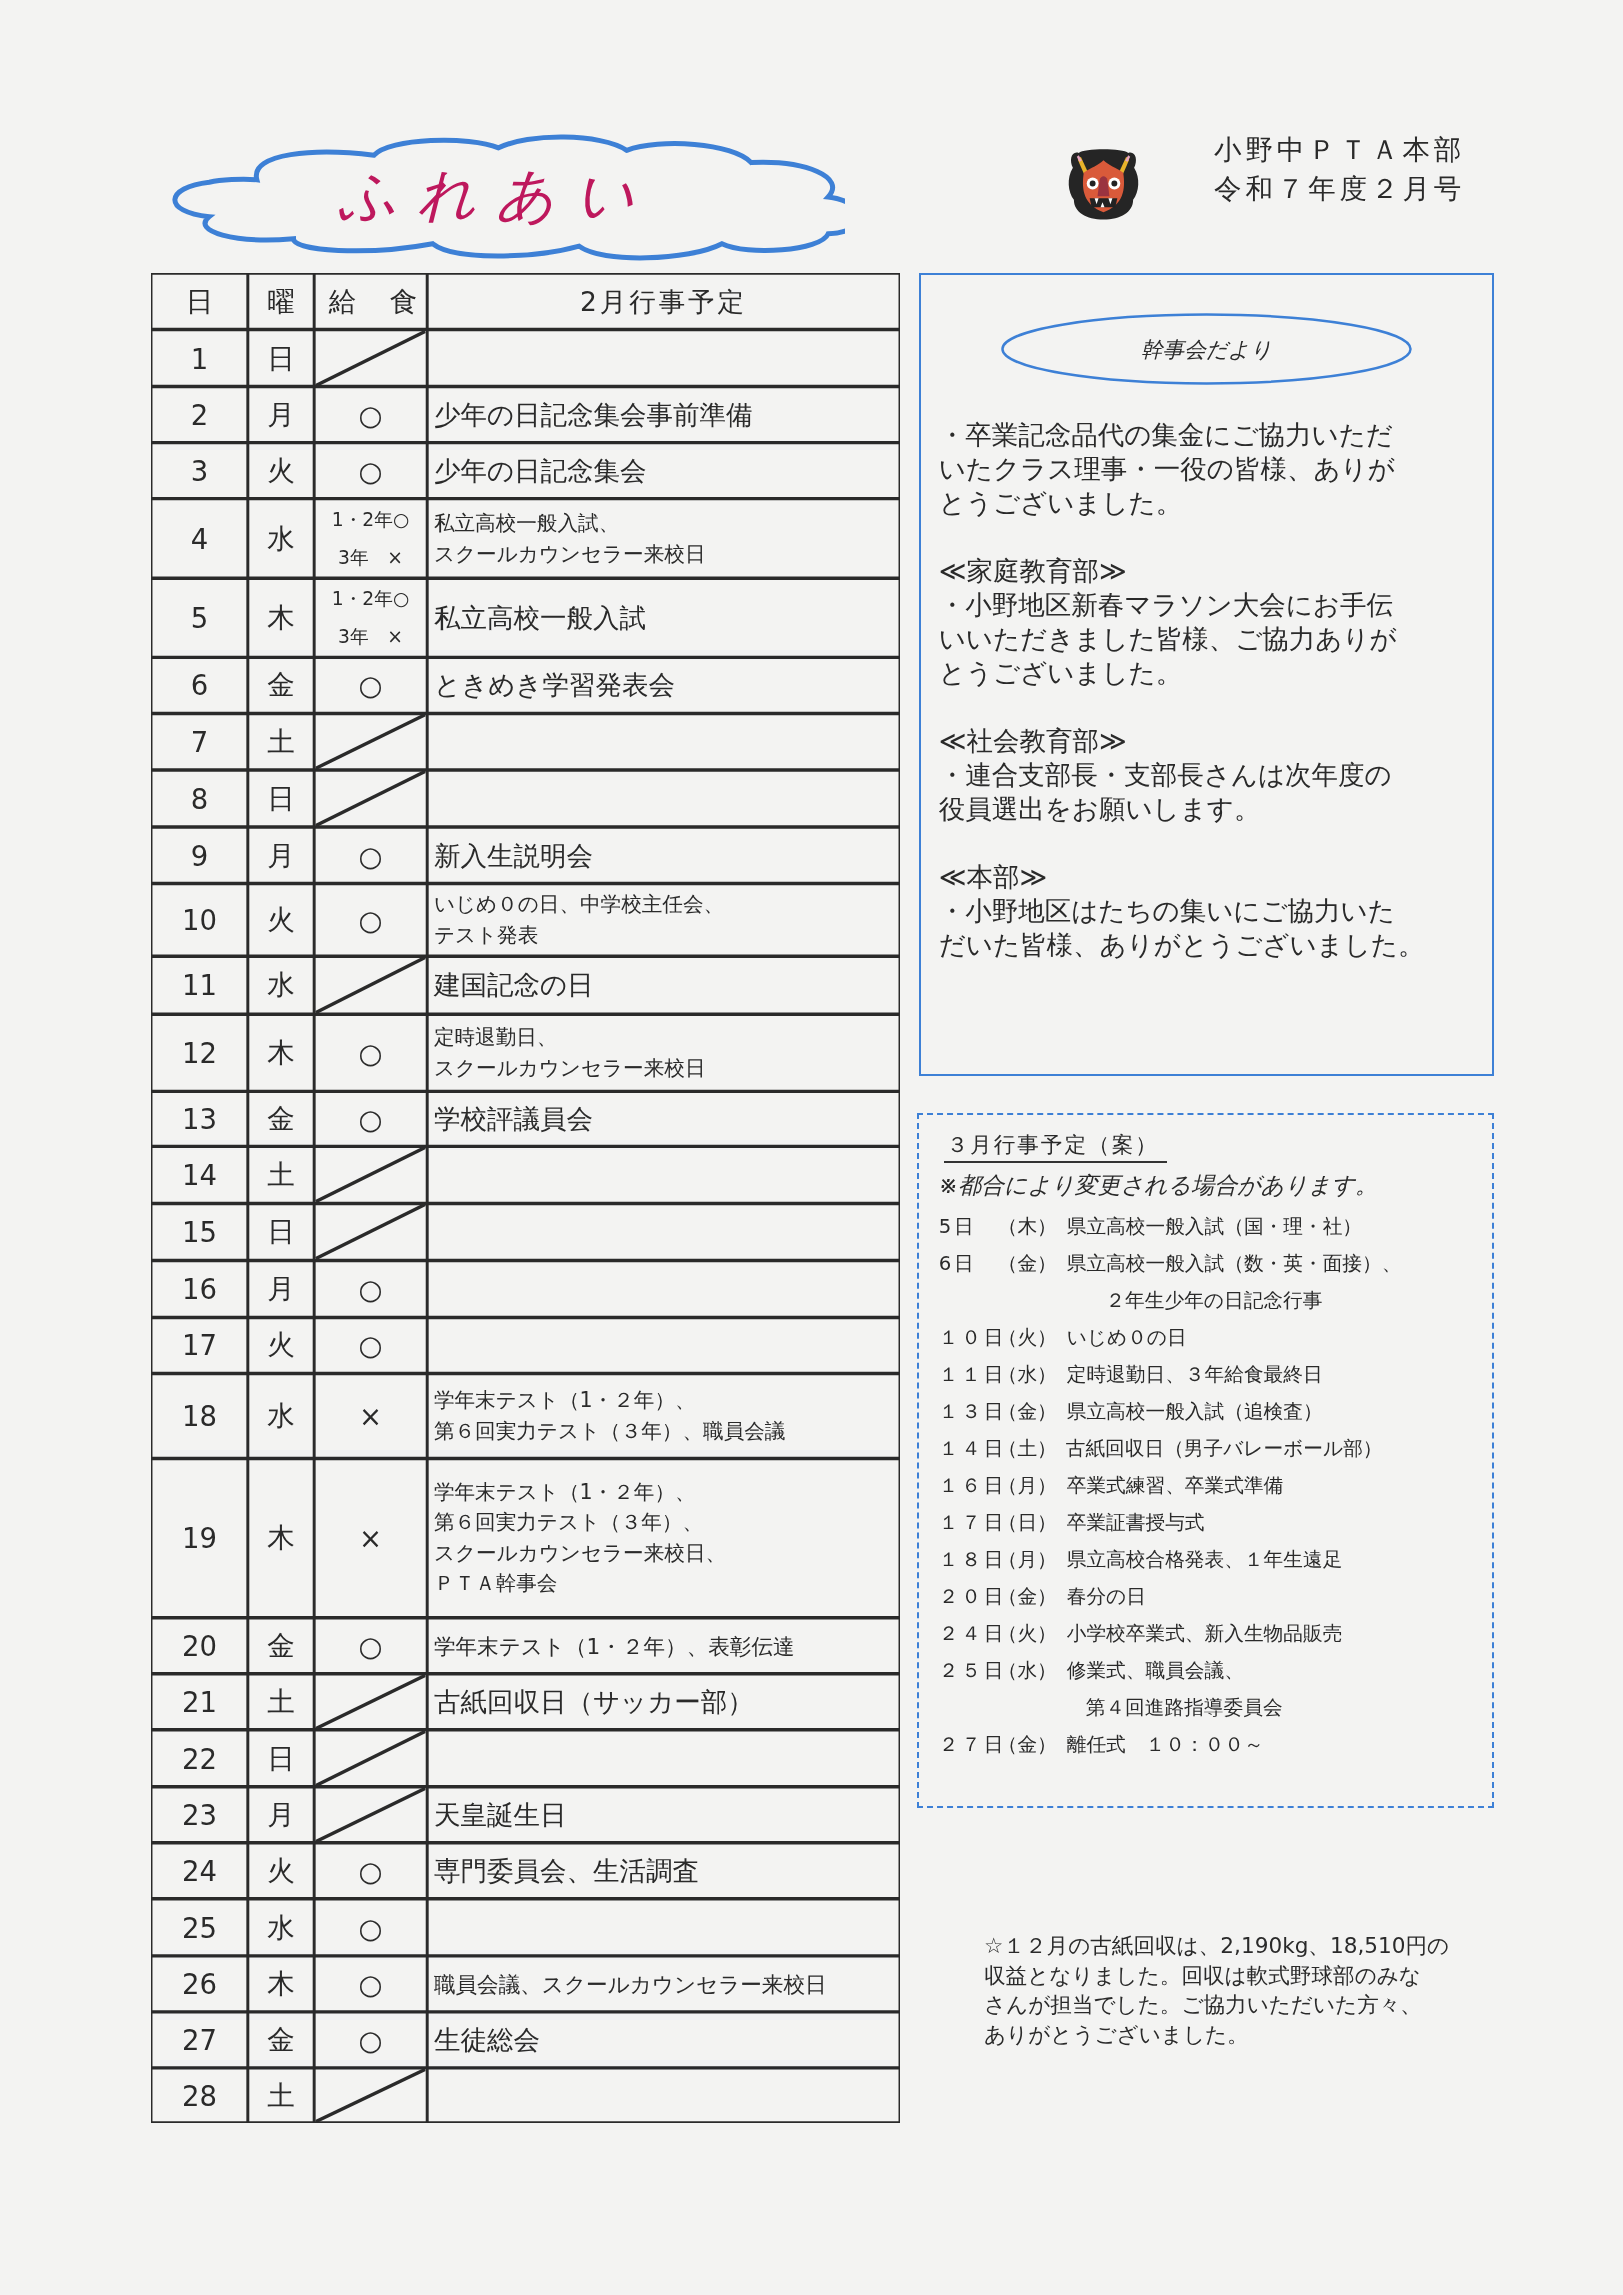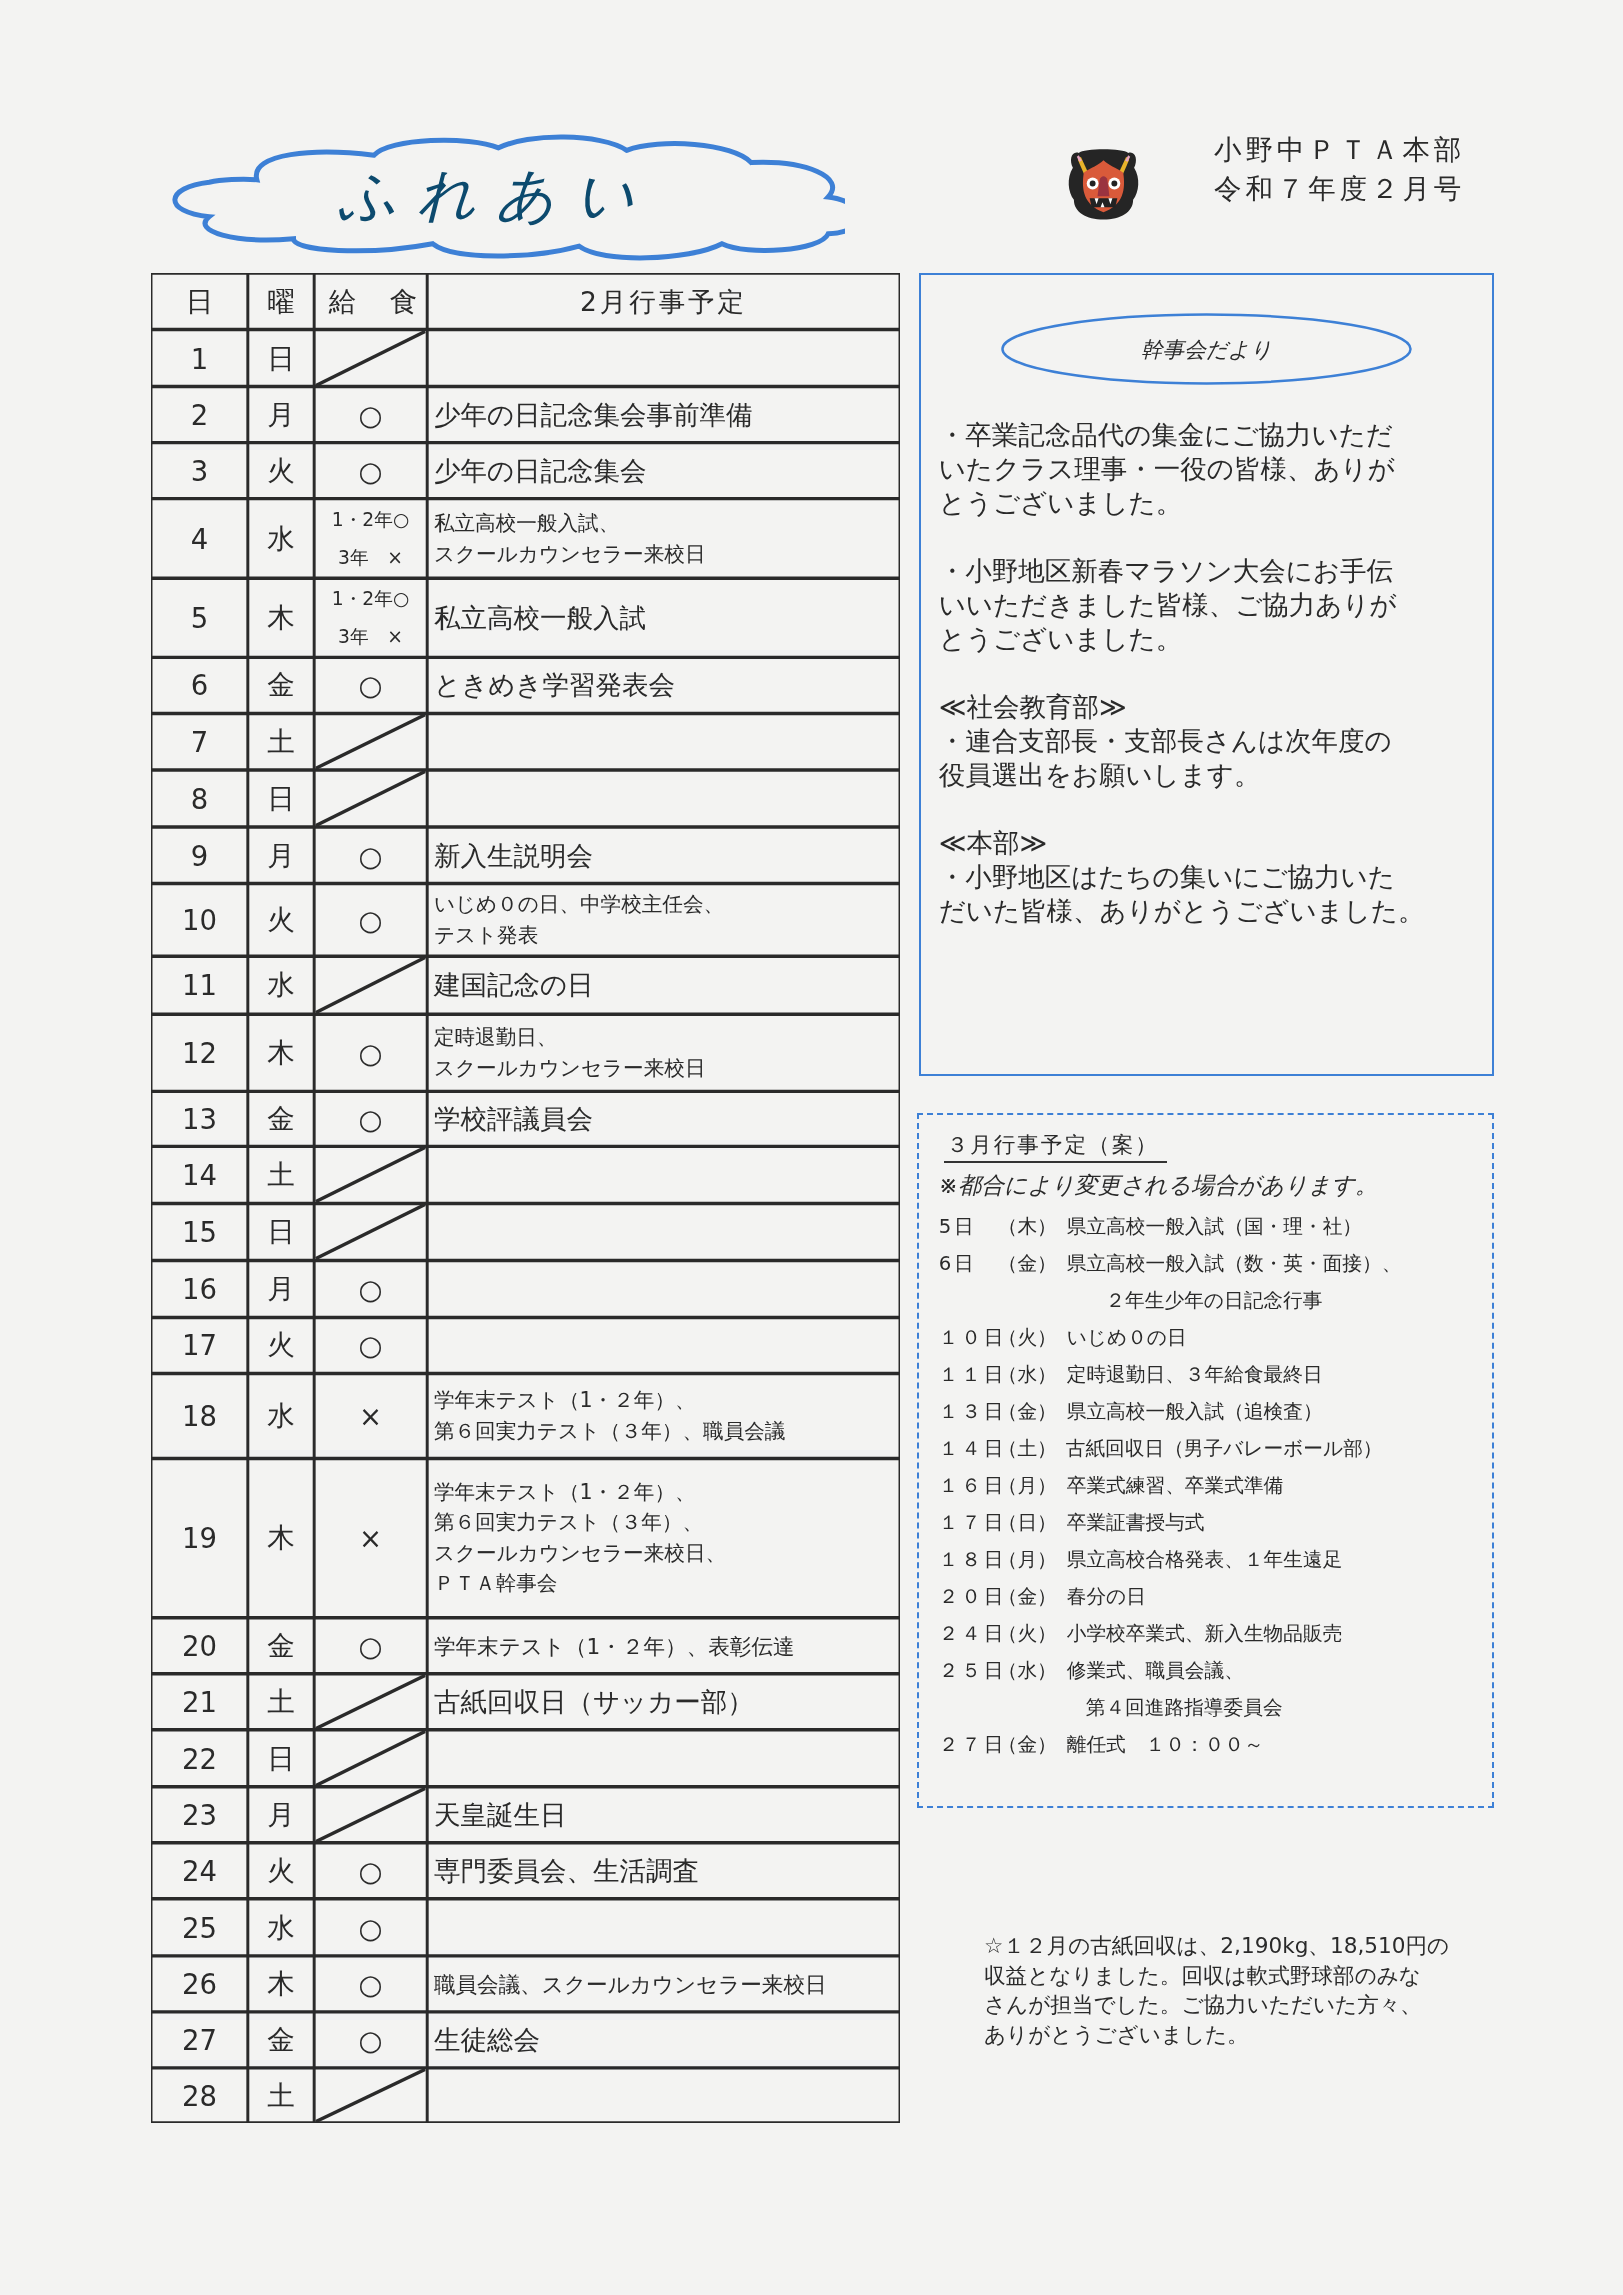--- a/index.html
+++ b/index.html
@@ -10,21 +10,21 @@
     color:#2a2a2a;
   }
   .abs { position:absolute; }
 
   
   #title-cloud { left:147px; top:133px; width:698px; height:128px; }
   #title-cloud svg { position:absolute; left:0; top:0; }
   #title-text {
     position:absolute; left:0; top:0; width:100%; height:100%;
     display:flex; align-items:center; justify-content:center;
-    font-size:58px; letter-spacing:19.7px; font-style:italic; color:#0c4a6e;
+    font-size:58px; letter-spacing:19.7px; font-style:italic; color:#be185d;
     transform:translateY(-1px);
   }
 
   
   #oni { left:1064px; top:143px; width:79px; height:79px; }
   #org { left:1214px; top:130px; font-size:27.5px; letter-spacing:3.9px; line-height:39px; }
   #org div { white-space:nowrap; }
 
   
   #schedule { left:151px; top:273px; width:749px; height:1850px; }
@@ -417,20 +417,21 @@
     <ellipse cx="420" cy="75" rx="415" ry="70" fill="none" stroke="#3d80d6" stroke-width="5"></ellipse>
   </svg>
   <div id="kanji-oval-label">幹事会だより</div>
   <div id="kanji-body">
       <div class="kb-sec">
         <div>・卒業記念品代の集金にご協力いただ</div>
         <div>いたクラス理事・一役の皆様、ありが</div>
         <div>とうございました。</div>
       </div>
       <div class="kb-sec">
+        <div>≪家庭教育部≫</div>
         <div>・小野地区新春マラソン大会にお手伝</div>
         <div>いいただきました皆様、ご協力ありが</div>
         <div>とうございました。</div>
       </div>
       <div class="kb-sec">
         <div>≪社会教育部≫</div>
         <div>・連合支部長・支部長さんは次年度の</div>
         <div>役員選出をお願いします。</div>
       </div>
       <div class="kb-sec">

